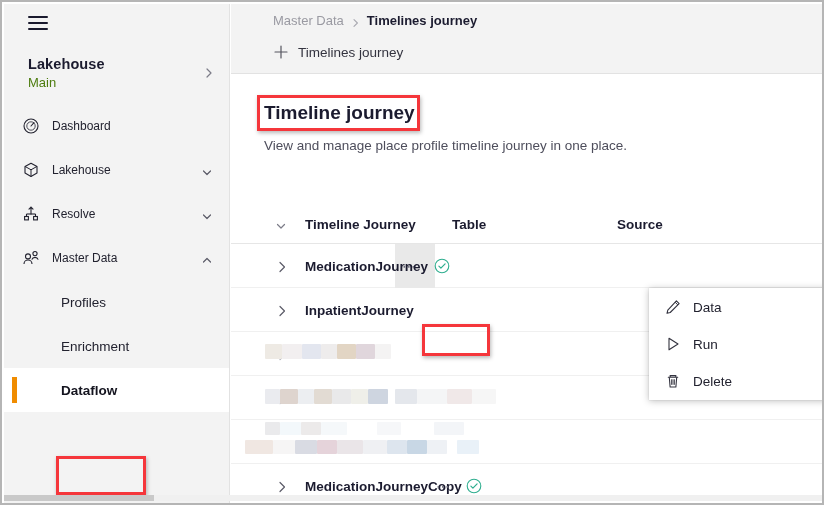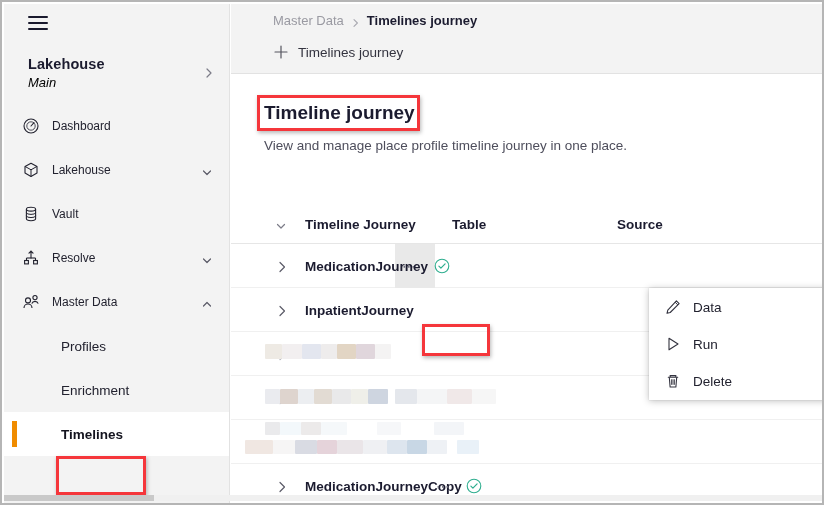--- a/index.html
+++ b/index.html
@@ -41,21 +41,21 @@
     width: 226px; height: 38px;
     cursor: pointer;
   }
   .catalog-title {
     position: absolute; left: 24px; top: 0;
     font-size: 14.5px; font-weight: bold; color: #1b1b2f;
     letter-spacing: 0.1px;
   }
   .catalog-sub {
     position: absolute; left: 24px; top: 19px;
-    font-size: 13px; color: #000000; font-style: italic;
+    font-size: 13px; color: #4d7c0f;
   }
   .catalog-chev {
     position: absolute; right: 16px; top: 9px;
     width: 11px; height: 11px;
   }
 
   .nav { position: absolute; left: 0; top: 100px; width: 226px; }
   .nav-item {
     position: relative;
     height: 44px;
@@ -267,30 +267,20 @@
           </svg>
         </span>
         <span class="nav-label">Lakehouse</span>
         <span class="nav-chev">
           <svg viewBox="0 0 12 12" width="12" height="12">
               <path d="M2.5 4.5 L6 8 L9.5 4.5" fill="none" stroke="#5b5b68" stroke-width="1.2" stroke-linecap="round" stroke-linejoin="round"></path>
             </svg>
         </span>
       </div>
 
-      <div class="nav-item">
-        <span class="nav-ico">
-          <svg viewBox="0 0 18 18" width="18" height="18">
-            <ellipse cx="9" cy="4.2" rx="4.6" ry="1.9" fill="none" stroke="#22222f" stroke-width="1.1"></ellipse>
-            <path d="M4.4 4.2 v9.6 a4.6 1.9 0 0 0 9.2 0 v-9.6" fill="none" stroke="#22222f" stroke-width="1.1"></path>
-            <path d="M4.4 7.5 a4.6 1.9 0 0 0 9.2 0 M4.4 10.7 a4.6 1.9 0 0 0 9.2 0" fill="none" stroke="#22222f" stroke-width="1"></path>
-          </svg>
-        </span>
-        <span class="nav-label">Vault</span>
-      </div>
 
       <div class="nav-item">
         <span class="nav-ico">
           <svg viewBox="0 0 18 18" width="18" height="18">
             <path d="M9 2 L9 9 M9 2 L7 4.2 M9 2 L11 4.2" fill="none" stroke="#22222f" stroke-width="1.1" stroke-linecap="round"></path>
             <path d="M4.5 9 H13.5" fill="none" stroke="#22222f" stroke-width="1.1"></path>
             <path d="M4.5 9 V11.5 M13.5 9 V11.5" fill="none" stroke="#22222f" stroke-width="1.1"></path>
             <rect x="2.6" y="11.5" width="3.8" height="3.4" fill="none" stroke="#22222f" stroke-width="1.1"></rect>
             <rect x="11.6" y="11.5" width="3.8" height="3.4" fill="none" stroke="#22222f" stroke-width="1.1"></rect>
           </svg>
@@ -321,21 +311,21 @@
       </div>
 
       <div class="sub-item">
         <span class="sub-label">Profiles</span>
       </div>
       <div class="sub-item">
         <span class="sub-label">Enrichment</span>
       </div>
       <div class="sub-item active">
         <span class="accent"></span>
-        <span class="sub-label">Timelines</span>
+        <span class="sub-label">Dataflow</span>
       </div>
 
     </nav>
 
     <div class="hl-red" style="left:52px; top:452px; width:90px; height:39px;"></div>
 
   </aside>
 
   <section class="main">
 

